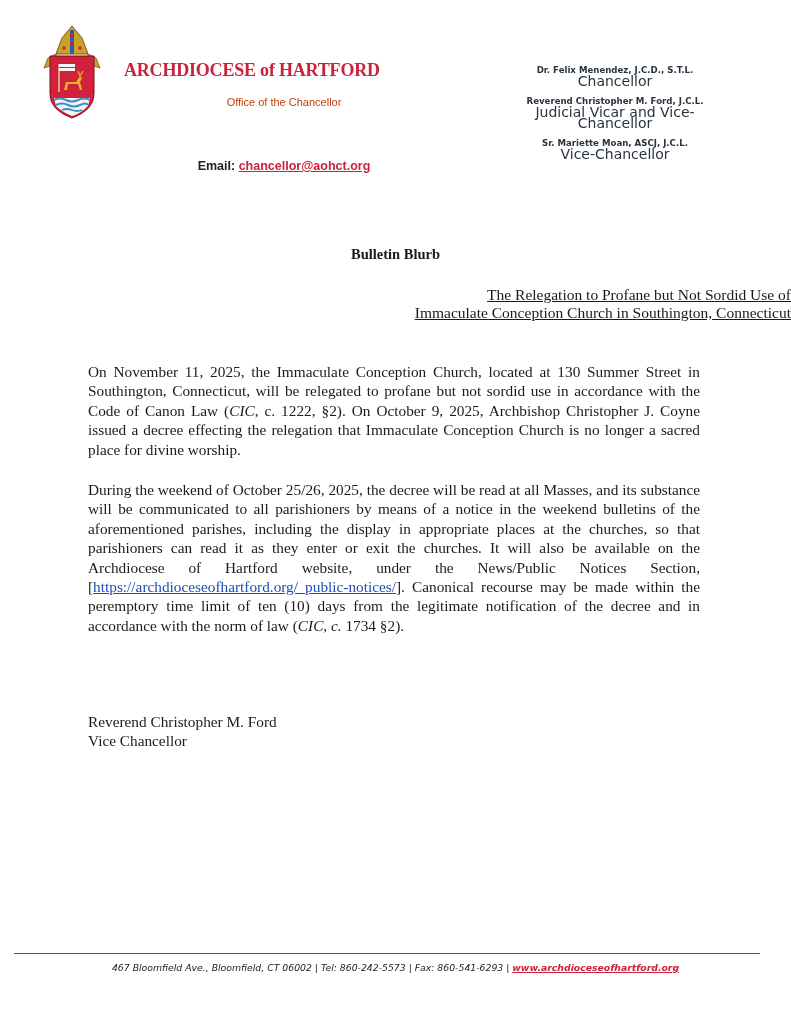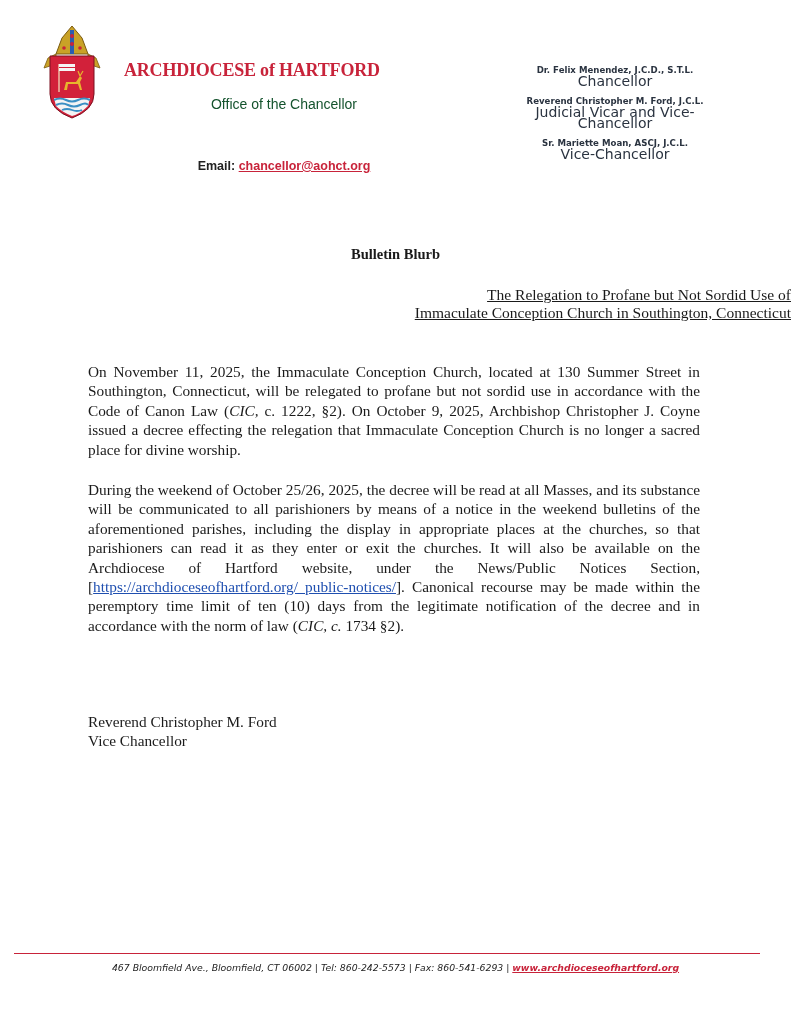--- a/index.html
+++ b/index.html
@@ -2,21 +2,21 @@
 <html><head>
 <meta charset="utf-8">
 <style>
   html, body { margin: 0; padding: 0; background: #ffffff; }
   body { width: 791px; height: 1024px; position: relative; overflow: hidden; color: #1a1a1a; }
   .abs { position: absolute; }
 
   
   .logo { left: 42px; top: 24px; width: 60px; height: 96px; }
   .org-name { left: 124px; top: 60px; width: 320px; font-family: "Liberation Serif", serif; font-weight: bold; font-size: 18px; color: #c8233a; letter-spacing: -0.2px; white-space: nowrap; }
-  .office { left: 124px; top: 96px; width: 320px; text-align: center; font-family: "Liberation Sans", sans-serif; font-size: 14px; color: #14532d; }
+  .office { left: 124px; top: 96px; width: 320px; text-align: center; font-family: "Liberation Sans", sans-serif; font-size: 11px; color: #c2410c; }
   .email-line { left: 124px; top: 120px; width: 320px; text-align: center; font-family: "Liberation Sans", sans-serif; font-size: 12.5px; font-weight: bold; color: #222; margin-top: 39px; }
   .email-line a { color: #c8233a; text-decoration: underline; }
 
   .officials { left: 500px; top: 65px; width: 230px; text-align: center; font-family: "DejaVu Sans", sans-serif; color: #2a3340; }
   .official { margin-bottom: 9px; }
   .official .nm { font-size: 8.6px; font-weight: bold; line-height: 11px; }
   .official .ttl { font-size: 14px; line-height: 11px; text-align: center; }
 
   
   .doc-title { left: 0; top: 246px; width: 791px; text-align: center; font-family: "Liberation Serif", serif; font-size: 14.5px; font-weight: bold; }

